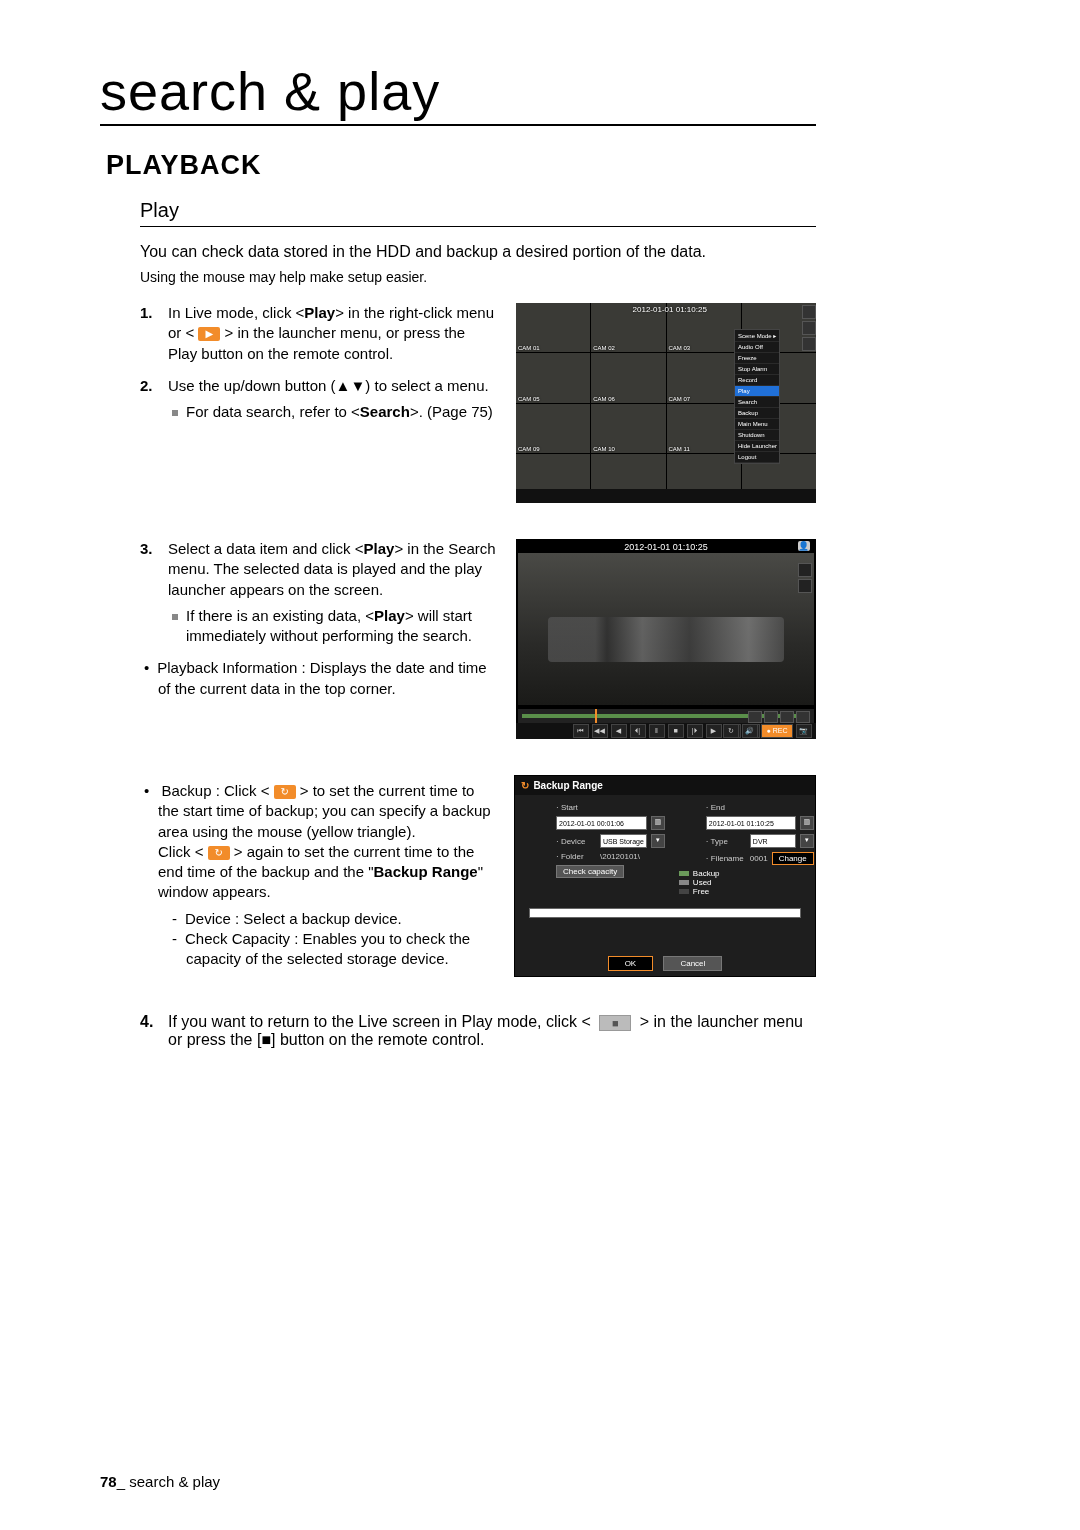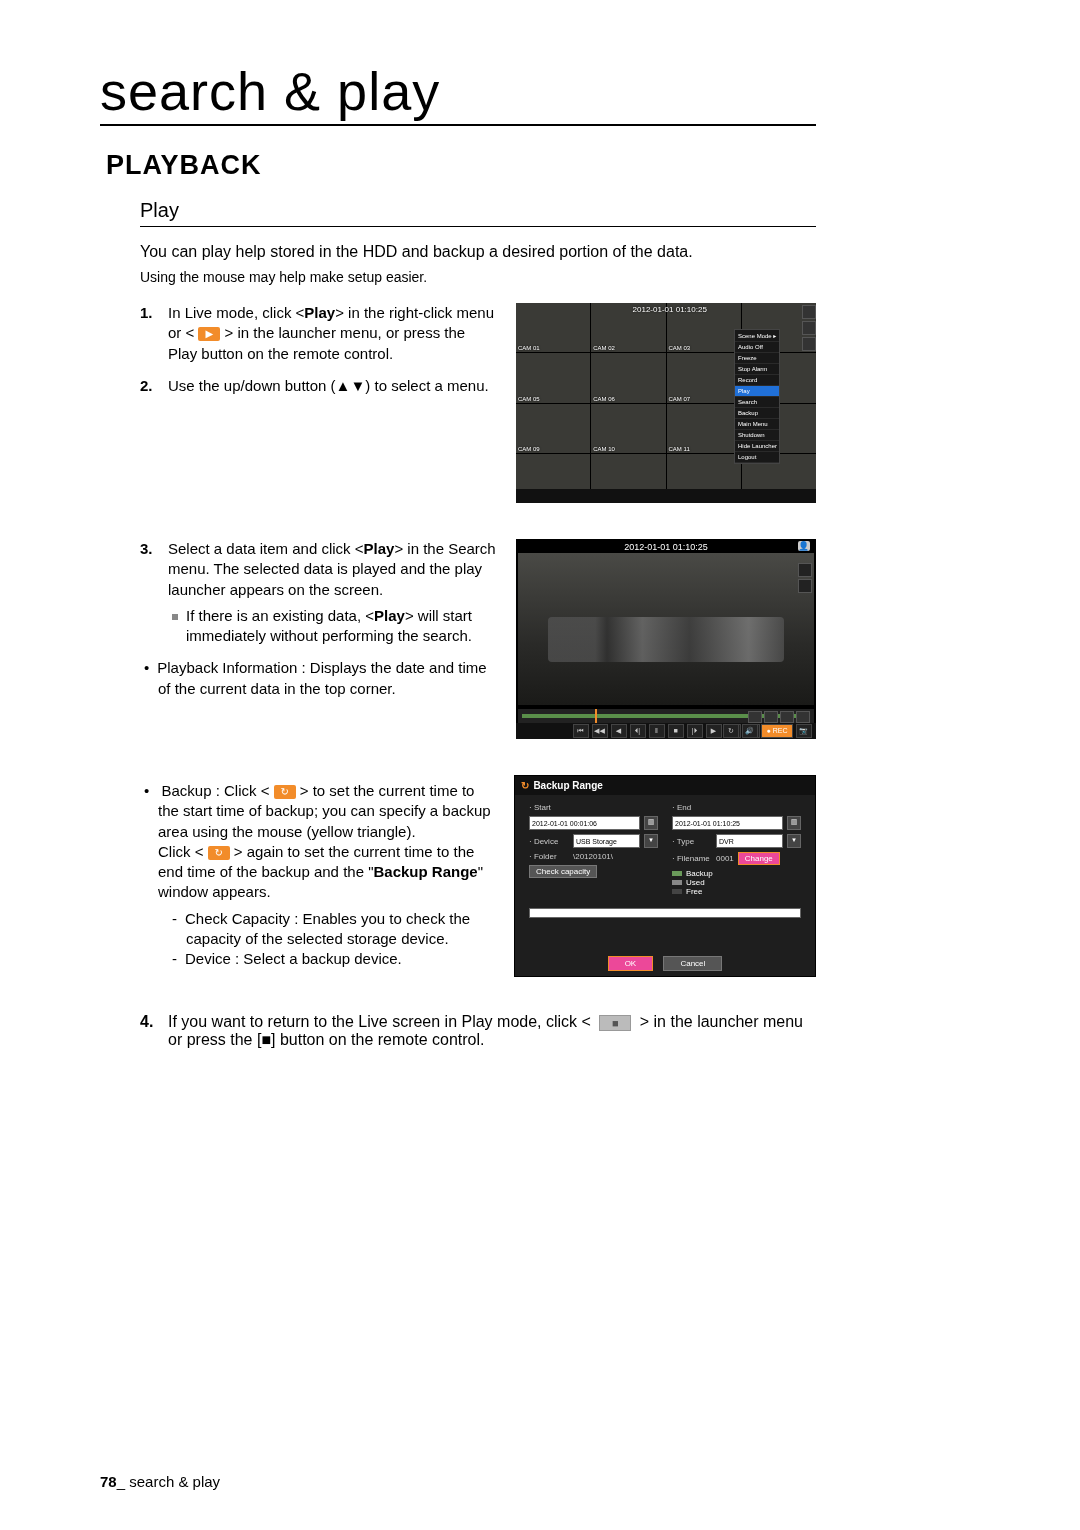--- a/index.html
+++ b/index.html
@@ -279,31 +279,31 @@
   .ss3-title {
     background:#111; padding:4px 6px; font-size:10px; font-weight:bold;
   }
   .ss3-title::before{
     content:"↻"; color:#f28c2a; margin-right:4px; font-weight:bold;
   }
   .ss3-body {
     display:flex; padding:8px 14px; gap:14px;
   }
   .ss3-col { flex:1; }
-  .ss3-row { display:flex; align-items:center; gap:4px; margin-bottom:4px; white-space:nowrap; }
+  .ss3-row { display:flex; align-items:center; gap:4px; margin-bottom:4px; white-space:nowrap;margin-left:27px; }
   .ss3-label { width:40px; color:#ccc; font-size:8px; }
   .ss3-input {
     background:#fff; color:#000; font-size:7px; padding:1px 2px; height:10px;
     display:flex; align-items:center; flex:1; border:1px solid #666;
   }
   .ss3-dd { width:12px; height:12px; background:#444; border:1px solid #666; text-align:center; line-height:10px; font-size:7px; }
   .ss3-btn {
     background:#555; border:1px solid #777; padding:1px 6px; font-size:8px; color:#fff;
   }
-  .ss3-btn.orange { background:#ec4899; border-color:#f28c2a; }
+  .ss3-btn.orange { background:#000000; border-color:#f28c2a; }
   .ss3-chk {
     width:10px; height:5px; display:inline-block; margin-right:4px; vertical-align:middle;
   }
   .ss3-cap {
     margin:4px 14px; background:#fff; height:8px; border:1px solid #666;
   }
   .ss3-footer {
     position:absolute; bottom:8px; left:0; right:0; text-align:center;
   }
   .ss3-footer .ss3-btn { margin:0 4px; padding:2px 16px; }
@@ -324,31 +324,34 @@
 <body>
 
 <div class="page">
 
   <div class="chapter-title">search &amp; play</div>
   <div class="section-title">PLAYBACK</div>
 
   <div class="subsection">
     <div class="subsection-title">Play</div>
 
-    <div class="intro">You can play help stored in the HDD and backup a desired portion of the data.</div>
+    <div class="intro">You can check data stored in the HDD and backup a desired portion of the data.</div>
     <div class="mouse-note">Using the mouse may help make setup easier.</div>
 
     <div class="two-col">
       <div class="left">
         <ol class="steps">
           <li>
             <span>In Live mode, click &lt;</span><b>Play</b><span>&gt; in the right-click menu or &lt; </span><span class="icon-box">▶</span><span> &gt; in the launcher menu, or press the Play button on the remote control.</span>
           </li>
           <li>
             <span>Use the up/down button (▲▼) to select a menu.</span>
+            <ul class="sub-bullet">
+              <li><span>For data search, refer to &lt;</span><b>Search</b><span>&gt;. (Page 75)</span></li>
+            </ul>
           </li>
         </ol>
       </div>
 
       <div class="ss1">
         <div class="ss1-time">2012-01-01 01:10:25</div>
         <div class="ss1-grid">
           <div class="cam" data-label="CAM 01"></div>
           <div class="cam" data-label="CAM 02"></div>
           <div class="cam" data-label="CAM 03"></div>
@@ -445,22 +448,22 @@
       </div>
     </div>
 
     <div class="two-col">
       <div class="left">
         <ul class="bullets">
           <li>
             <span>Backup : Click &lt; </span><span class="icon-box">↻</span><span> &gt; to set the current time to the start time of backup; you can specify a backup area using the mouse (yellow triangle).</span><br>
             <span>Click &lt; </span><span class="icon-box">↻</span><span> &gt; again to set the current time to the end time of the backup and the "</span><b>Backup Range</b><span>" window appears.</span>
             <ul class="dashed">
+              <li>Device : Select a backup device.</li>
               <li>Check Capacity : Enables you to check the capacity of the selected storage device.</li>
-              <li>Device : Select a backup device.</li>
             </ul>
           </li>
         </ul>
       </div>
 
       <div class="ss3">
         <div class="ss3-title">Backup Range</div>
         <div class="ss3-body">
           <div class="ss3-col">
             <div class="ss3-row">

